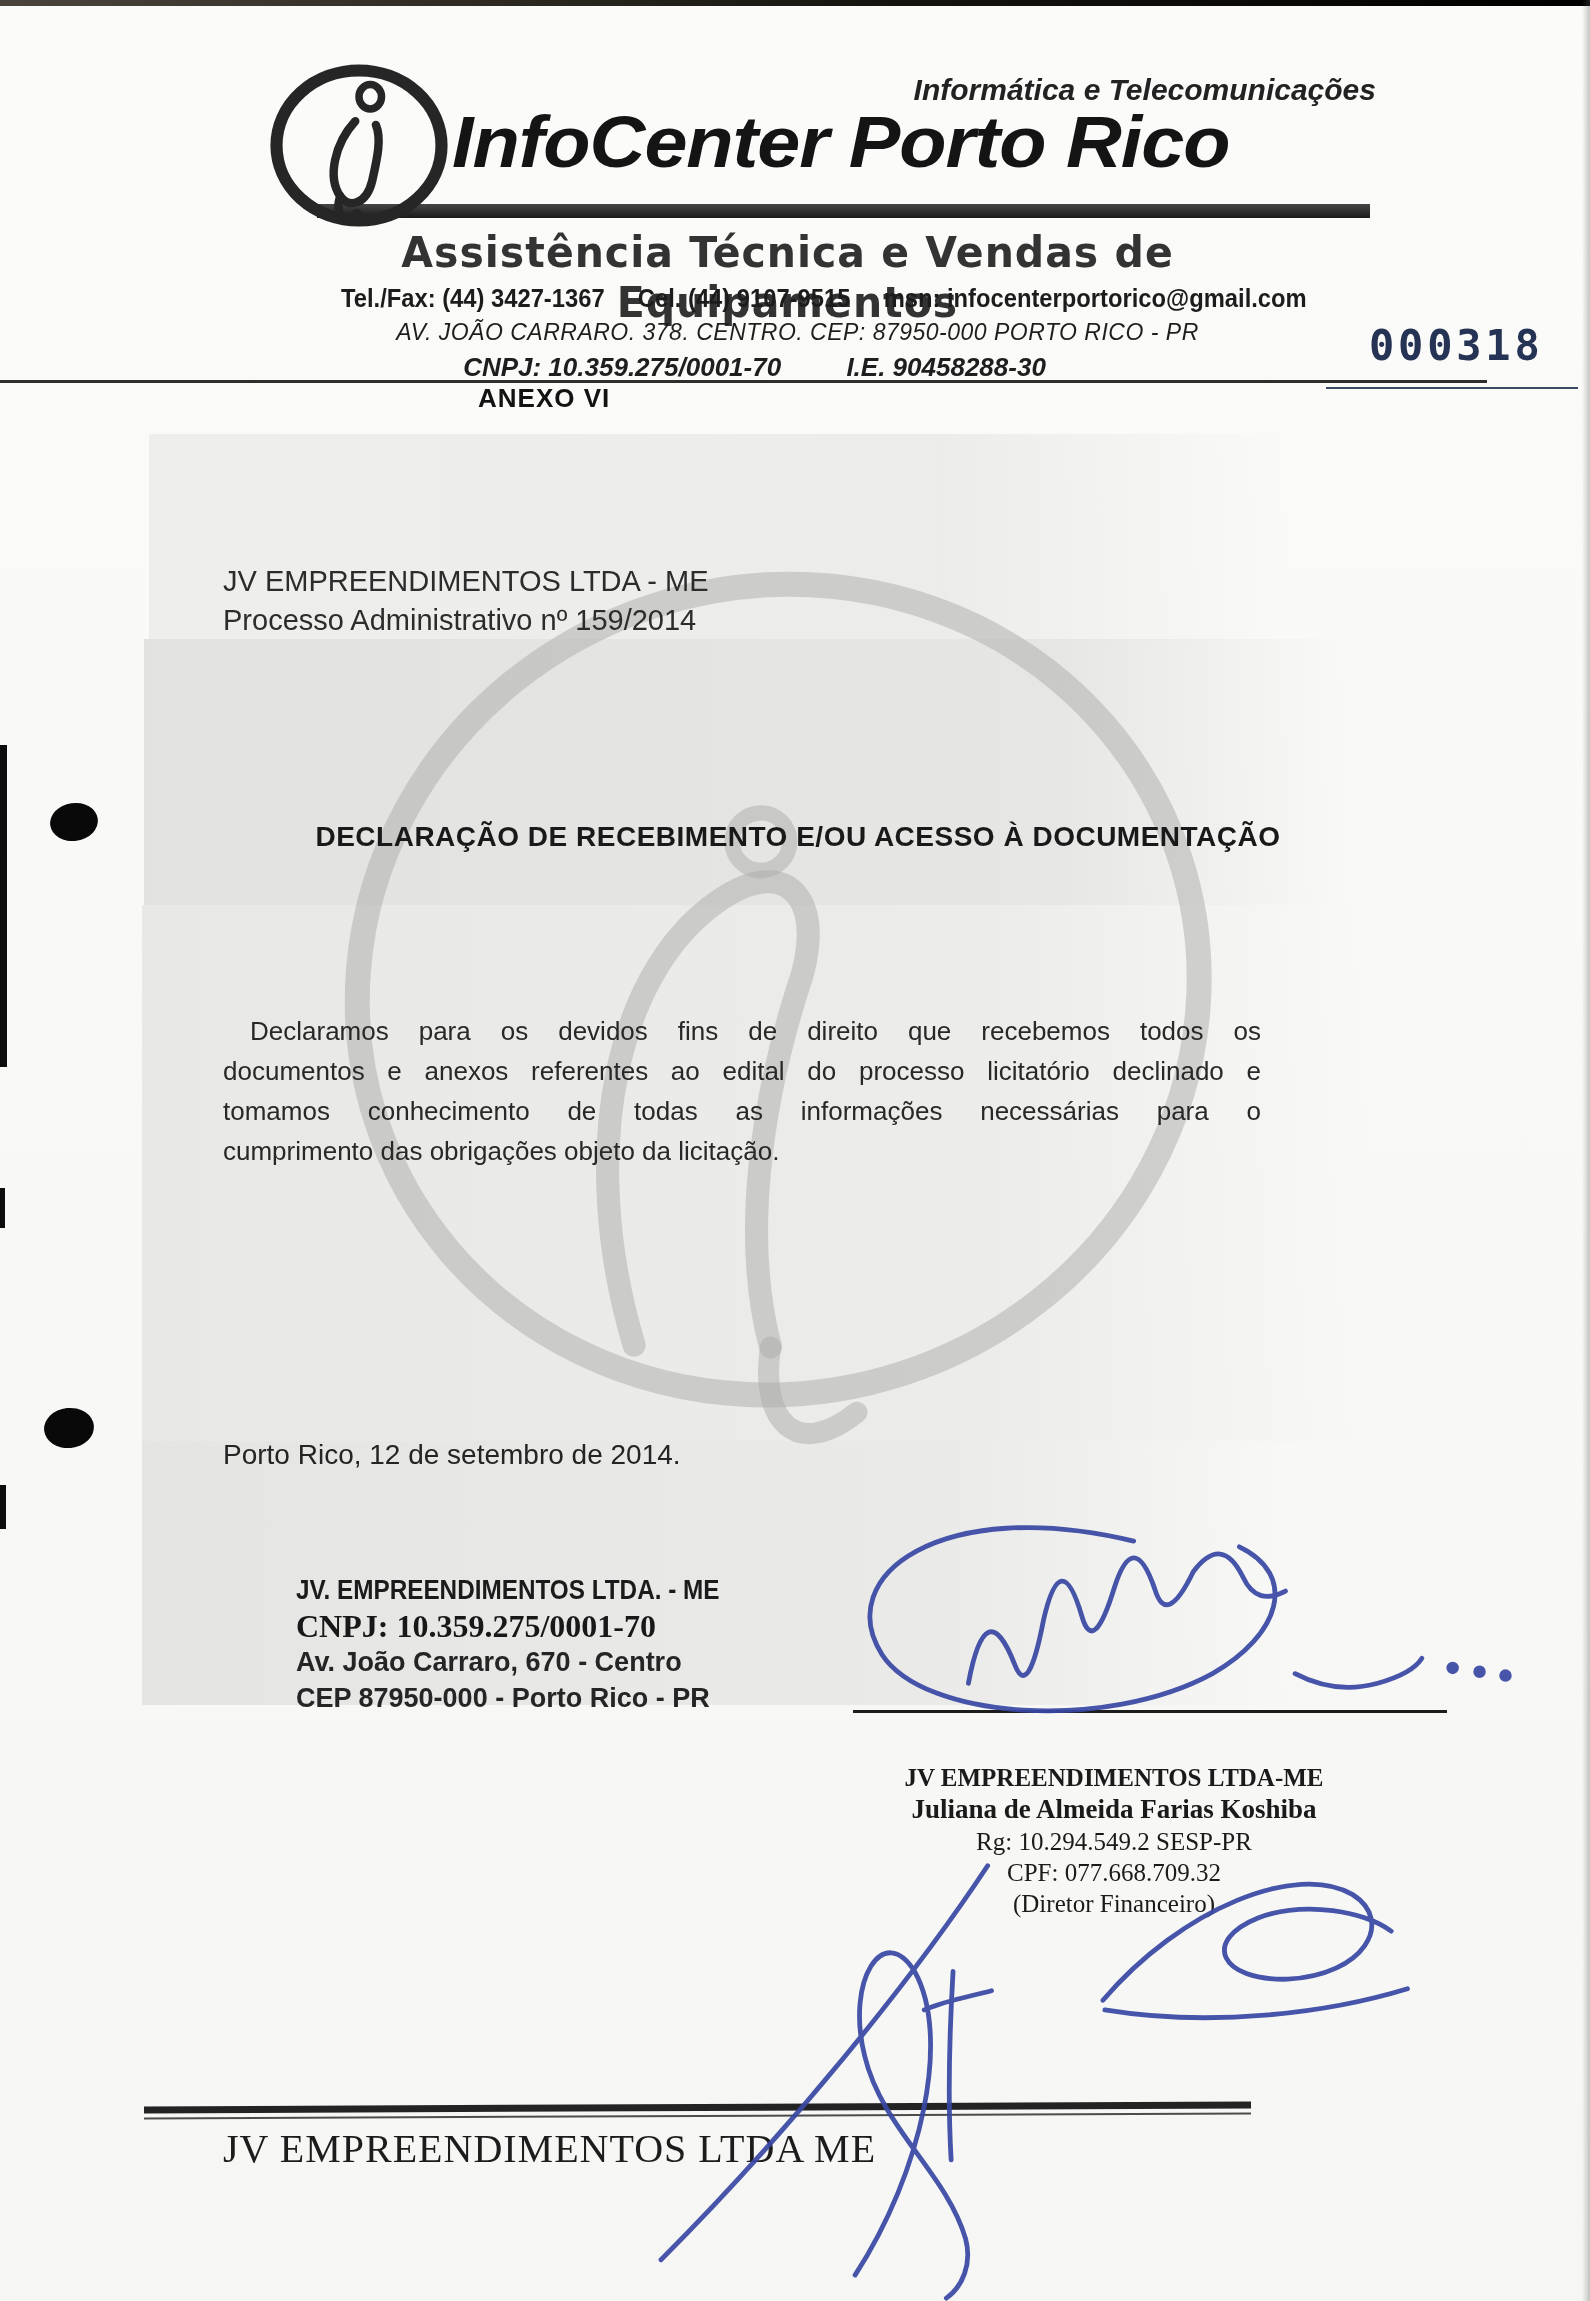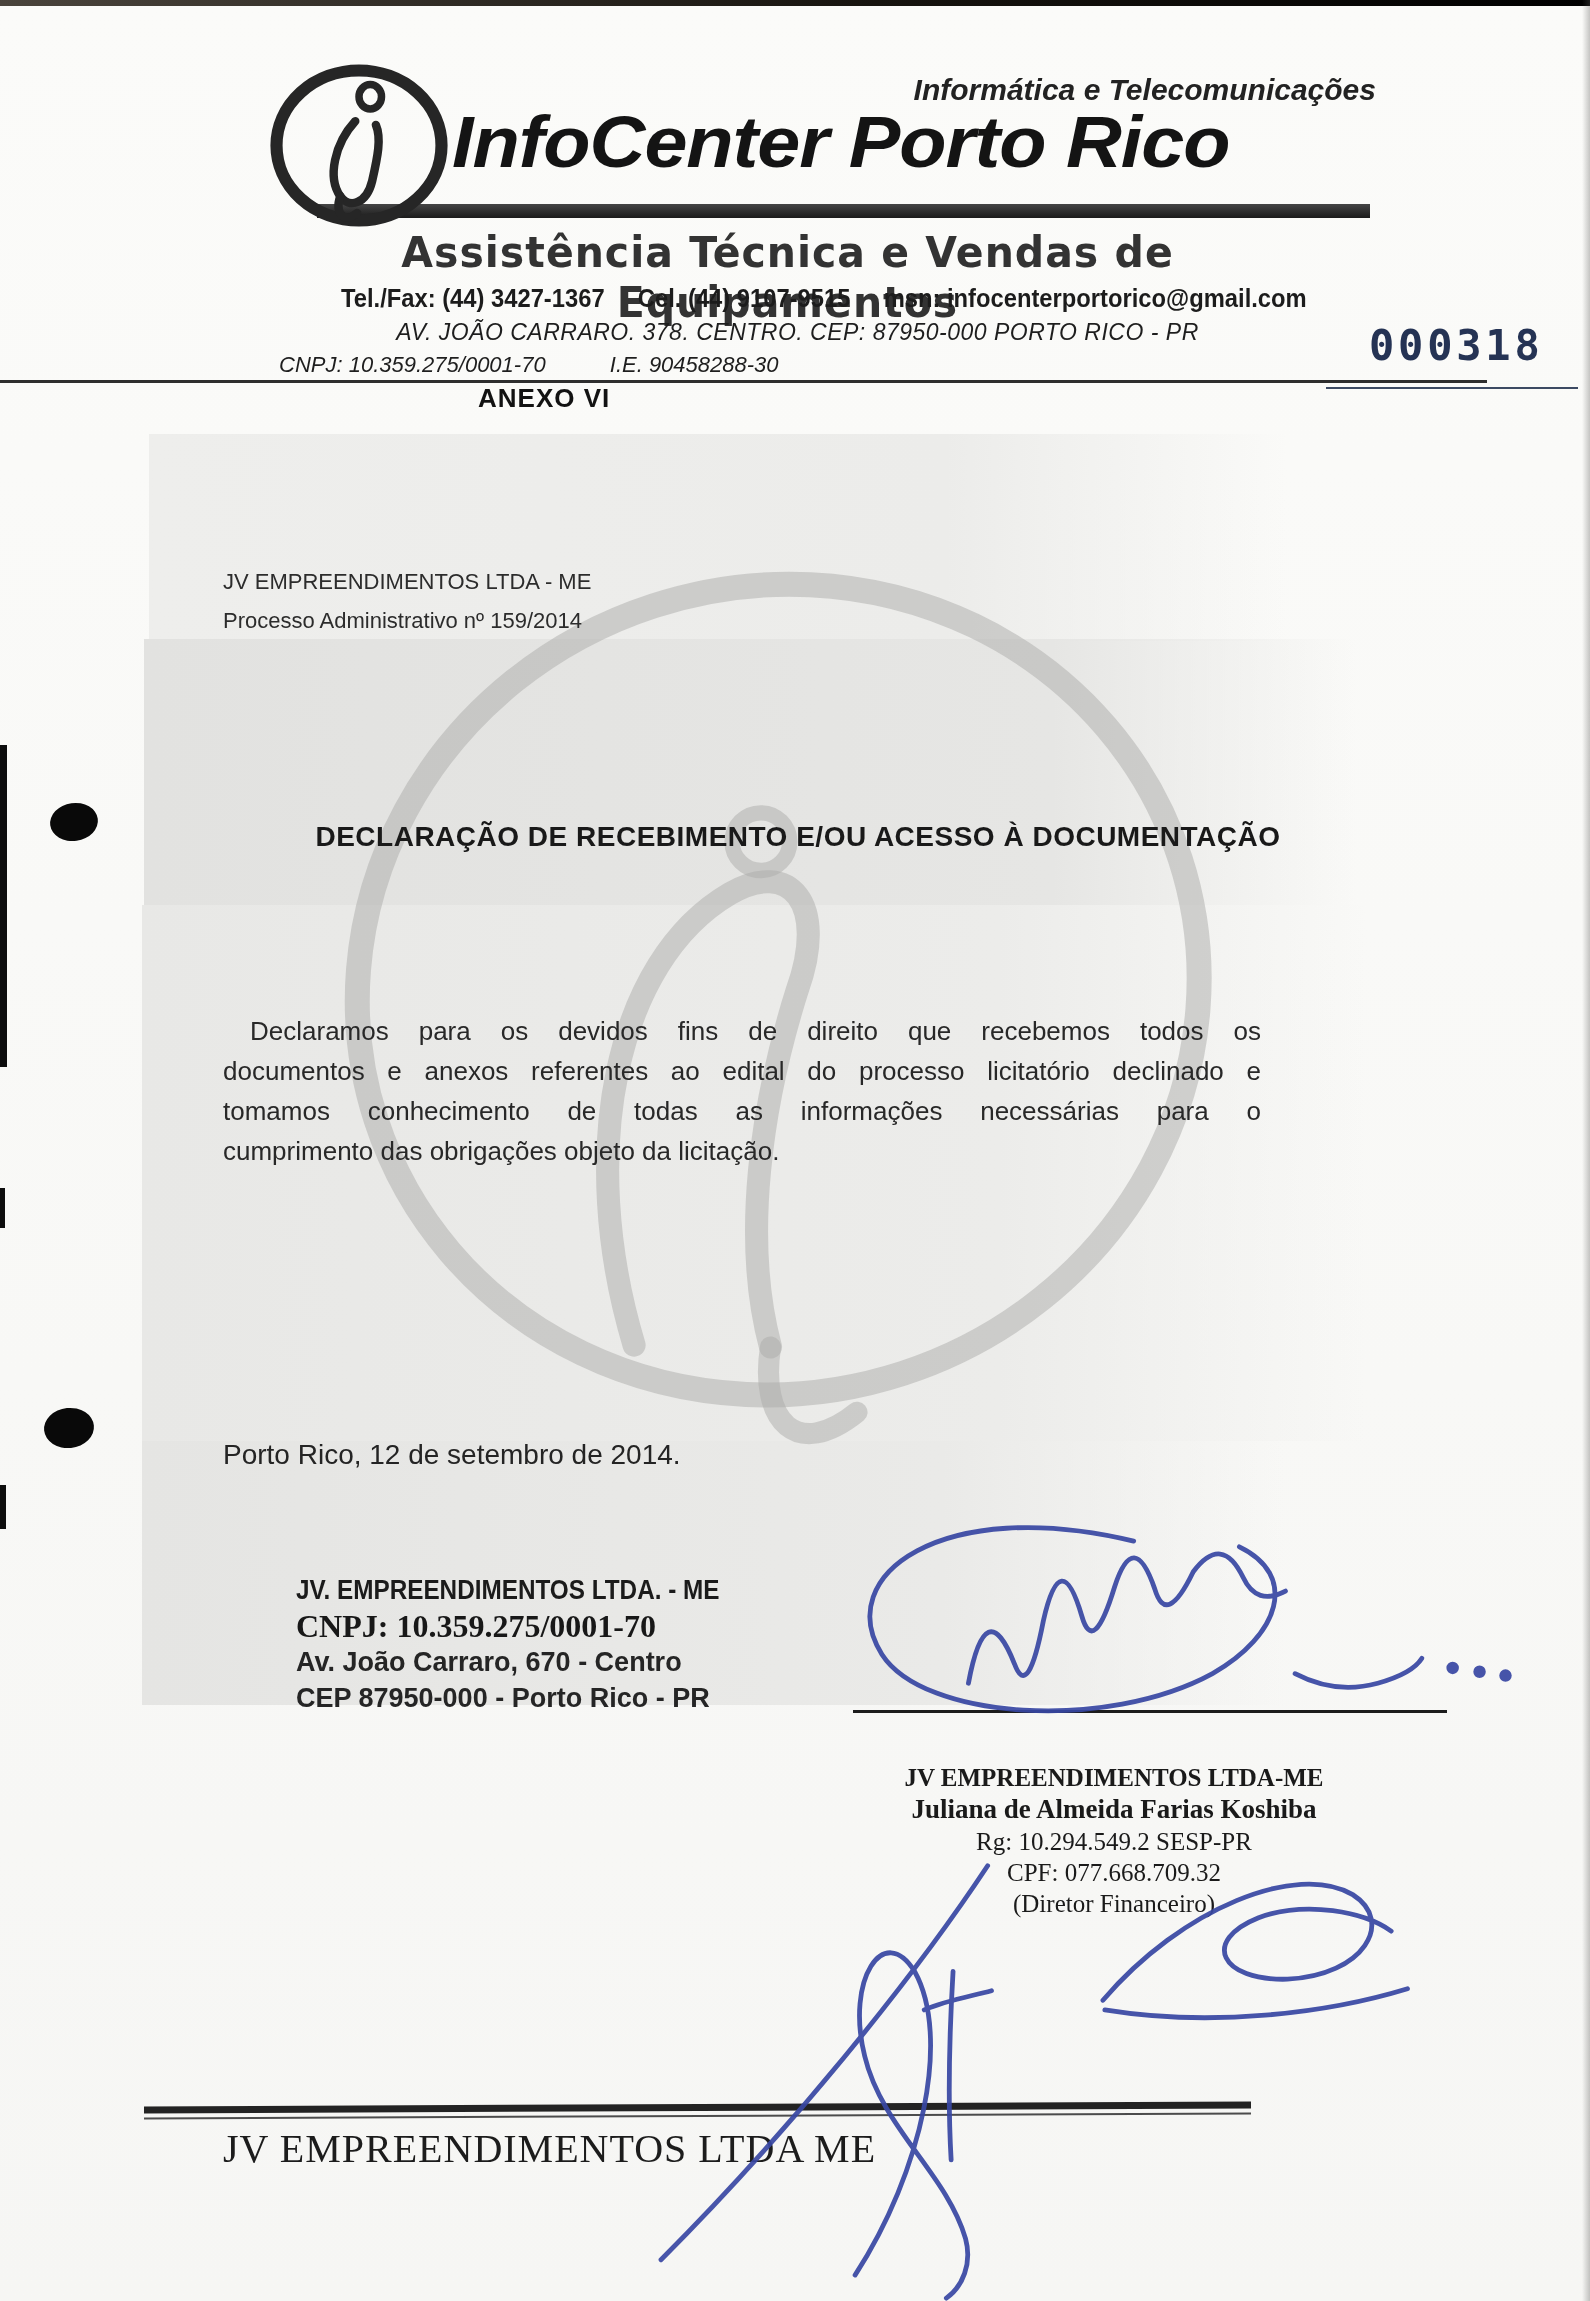--- a/index.html
+++ b/index.html
@@ -27,28 +27,28 @@
   .b4{left:142px;top:1441px;width:1143px;height:264px;background:linear-gradient(90deg,#e5e5e3,#eaeae8 70%,rgba(234,234,232,0));}
   #wm{left:0;top:0;z-index:2;}
   
   .logo{left:265px;top:63px;z-index:5;}
   .tag-top{left:788px;top:73px;width:588px;text-align:right;font-size:30px;font-style:italic;font-weight:bold;color:#222;z-index:5;}
   .brand{left:452px;top:100px;width:941px;font-size:73px;font-weight:bold;font-style:italic;letter-spacing:-1px;color:#141414;transform:scaleX(1.06);transform-origin:left;white-space:nowrap;z-index:5;}
   .brand-bar{left:317px;top:204px;width:1053px;height:14.4px;background:linear-gradient(#454545,#1b1b1b);z-index:4;}
   .tag-bottom{left:288px;top:229px;width:999px;text-align:center;font-size:41px;font-weight:bold;color:#333;letter-spacing:1px;transform:scaleY(1.04);z-index:5;font-family:"DejaVu Sans",sans-serif;}
   .contact{left:341px;top:284px;display:flex;gap:35px;font-size:25px;font-weight:bold;color:#1c1c1c;white-space:nowrap;transform:scaleX(.95);transform-origin:left;z-index:5;}
   .addr{left:250px;top:319px;width:1095px;text-align:center;font-style:italic;font-weight:normal;font-size:23px;letter-spacing:0.5px;color:#1e1e1e;z-index:5;white-space:nowrap;}
-  .registry{left:250px;top:352px;width:1009px;font-style:italic;font-weight:normal;font-size:22px;color:#1e1e1e;z-index:5;white-space:nowrap;}
+  .registry{left:250px;top:352px;width:1009px;text-align:center;font-style:italic;font-weight:bold;font-size:26px;color:#1e1e1e;z-index:5;white-space:nowrap;}
   .registry span{margin:0 29px;}
   .stampno{left:1333px;top:321px;font-family:"DejaVu Sans Mono",monospace;font-size:42px;font-weight:bold;color:#253354;letter-spacing:3.8px;z-index:5;margin-left:36px;}
   .rule1{left:0;top:380px;width:1487px;height:2.9px;background:#2e2e2e;z-index:5;}
   .rule1b{left:1326px;top:387px;width:252px;height:1.9px;background:#3c4a63;z-index:5;}
   .anexo{left:478px;top:383px;font-size:26px;font-weight:bold;letter-spacing:1px;color:#121212;z-index:5;}
   
-  .recipient{left:223px;top:562px;font-size:22px;line-height:39px;color:#2c2c2c;z-index:5;}
+  .recipient{left:223px;top:562px;font-size:29px;line-height:39px;color:#2c2c2c;z-index:5;}
   .decl-title{left:231px;top:821px;width:1134px;text-align:center;font-weight:bold;font-size:28px;letter-spacing:0.5px;color:#191919;z-index:5;}
   .decl-body{left:223px;top:1011px;width:1038px;font-size:26px;line-height:40px;color:#282828;z-index:5;}
   .jline{text-align:justify;text-align-last:justify;}
   .jline.first{padding-left:27px;}
   .jline.last{text-align-last:left;}
   .dateline{left:223px;top:1439px;font-size:28px;color:#242424;z-index:5;}
   .stampblk{left:296px;top:1572px;z-index:5;line-height:36px;white-space:nowrap;}
   .s1{font-size:27px;font-weight:bold;color:#1b1b1b;transform:scaleX(.9);transform-origin:left;}
   .s2{font-family:"Liberation Serif",serif;font-weight:bold;font-size:32px;color:#181818;}
   .s3,.s4{font-weight:bold;font-size:27px;color:#252525;}

